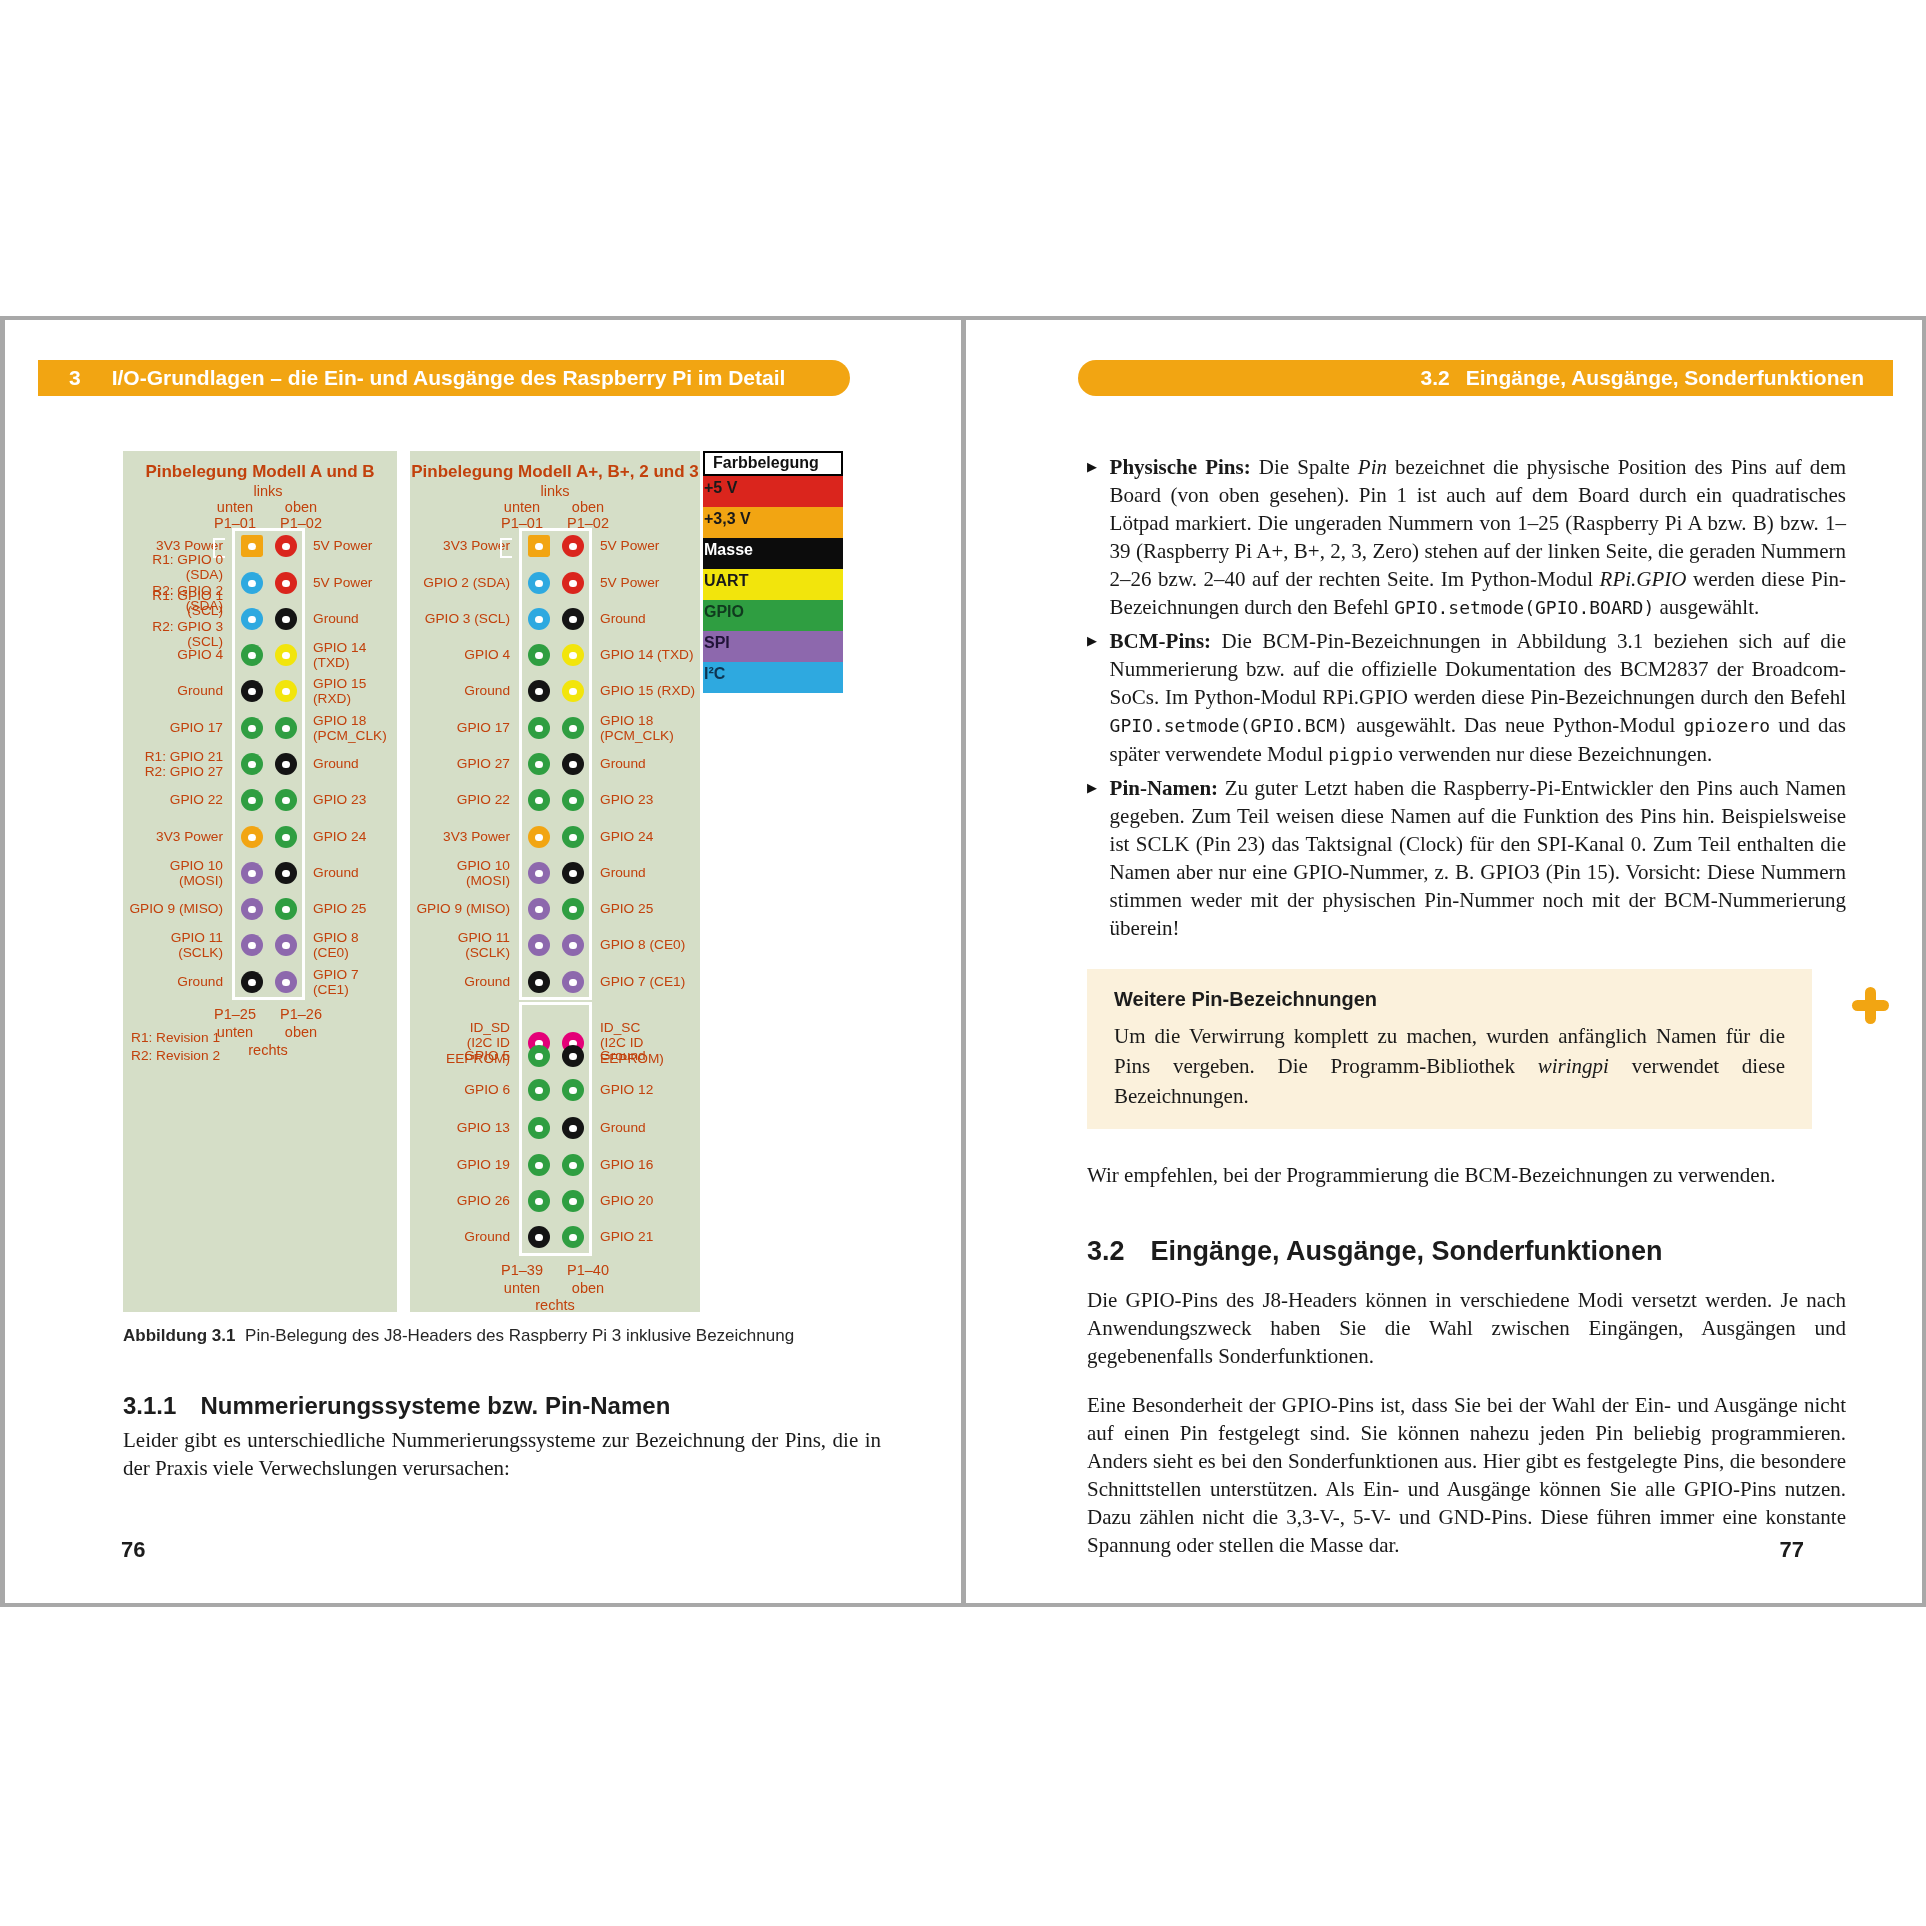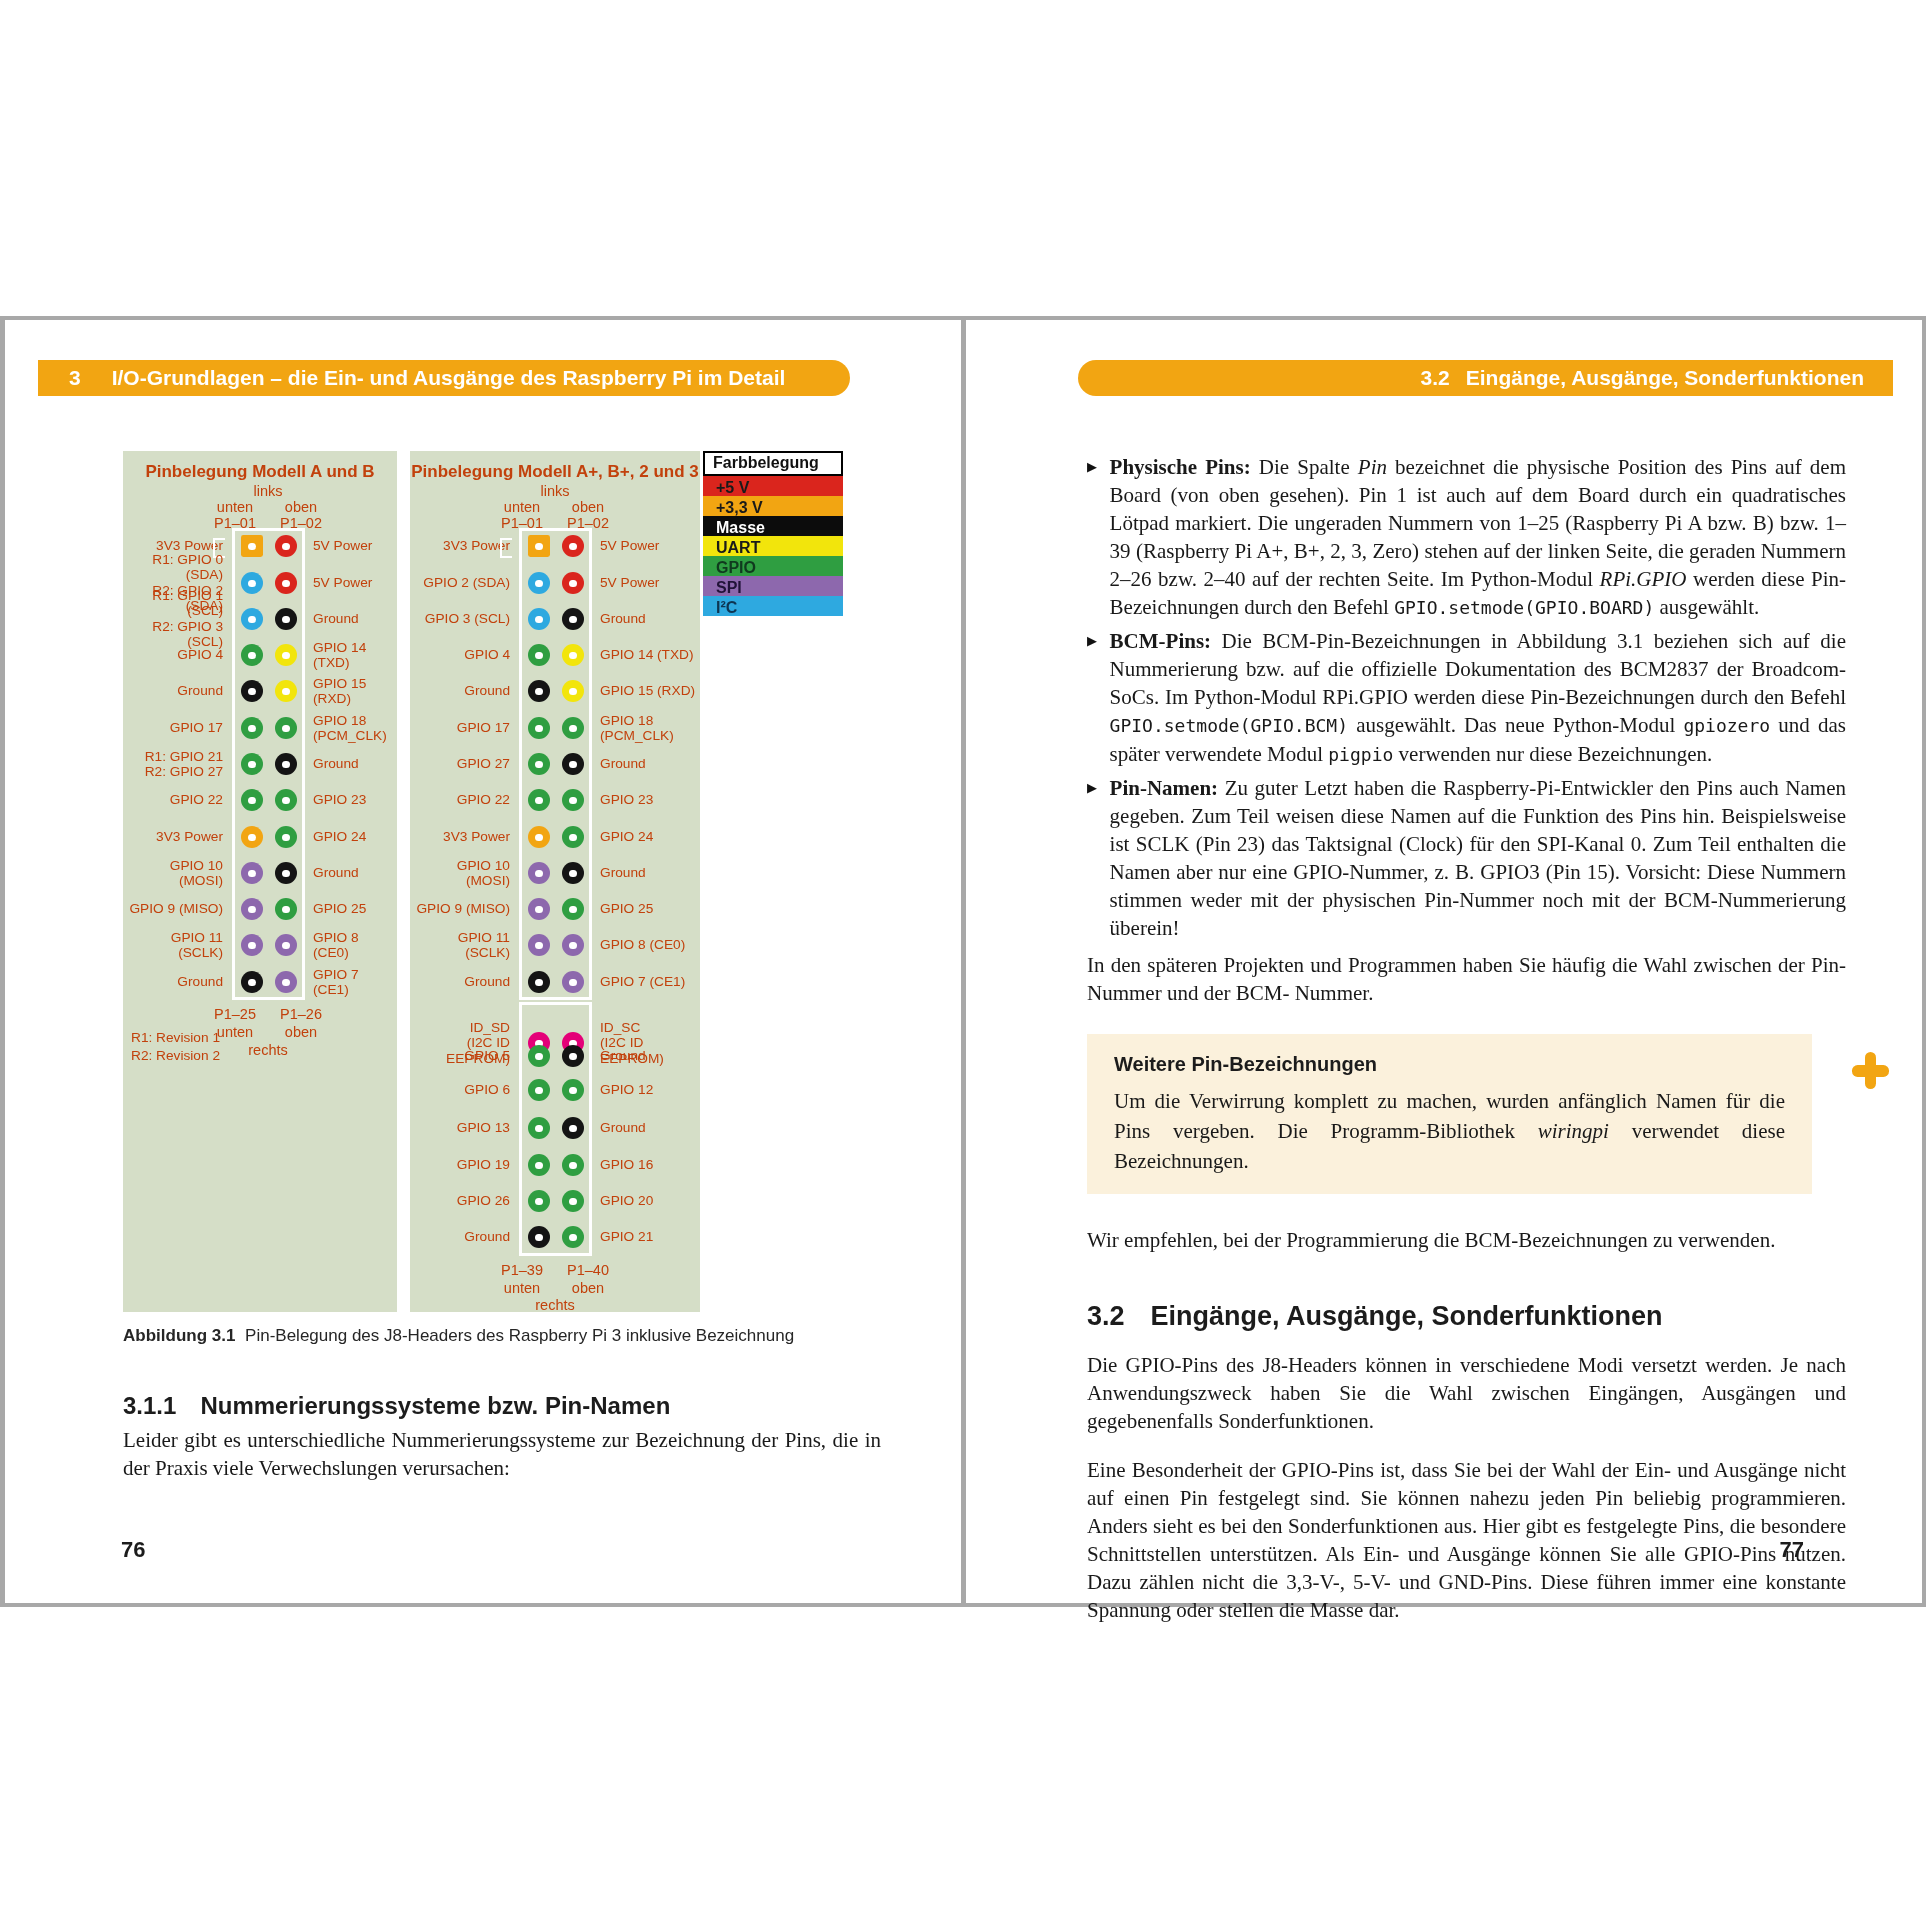--- a/index.html
+++ b/index.html
@@ -32,21 +32,21 @@
   .pin.square{border-radius:2.4px;}
   .pin::after{content:"";position:absolute;left:7.3px;top:7.3px;width:7.3px;height:7.3px;border-radius:50%;background:#fff;}
   .notch{position:absolute;left:90px;top:9.7px;width:9.7px;height:16px;
          border:2.4px solid #fff;border-right:none;}
   .fl{position:absolute;transform:translateX(-50%);font-size:14.5px;white-space:nowrap;}
   .note{position:absolute;left:8px;font-size:13.7px;line-height:18px;white-space:pre-line;}
   
   .legend{position:absolute;left:703px;top:133px;width:140px;font-family:"Liberation Sans",sans-serif;}
   .legend-title{box-sizing:border-box;height:25px;border:2.4px solid #000;background:#fff;
                 font-size:16px;font-weight:700;line-height:20px;padding-left:8px;color:#111;}
-  .legend-row{height:20px;font-size:16px;font-weight:700;line-height:24px;padding-left:13px;}
+  .legend-row{height:31px;font-size:16px;font-weight:700;line-height:24px;padding-left:1px;}
   
   .caption{position:absolute;left:123px;top:1008px;width:806px;
            font-family:"Liberation Sans",sans-serif;font-size:17px;color:#262626;}
   .caption .cap-label{font-weight:700;margin-right:9.7px;}
   .h311{position:absolute;left:123px;top:1074px;font-family:"Liberation Sans",sans-serif;
         font-weight:700;font-size:24px;color:#1c1c1c;}
   .h311 .num{margin-right:24px;}
   .lp-para{position:absolute;left:123px;top:1108px;width:758px;
            font-size:21px;line-height:28px;text-align:justify;hyphens:auto;}
   .pagenum{position:absolute;top:1219px;font-family:"Liberation Sans",sans-serif;
@@ -372,21 +372,20 @@
       </div>
       <div class="bullet">
         <span class="bullet-marker">▶</span>
         <div class="bullet-text"><span class="rt-b">BCM-Pins: </span><span>Die BCM-Pin-Bezeichnungen in Abbildung 3.1 beziehen sich auf die Nummerierung bzw. auf die offizielle Dokumentation des BCM2837 der Broadcom-SoCs. Im Python-Modul RPi.GPIO werden diese Pin-Bezeichnungen durch den Befehl </span><span class="rt-m">GPIO.setmode(GPIO.BCM)</span><span> ausgewählt. Das neue Python-Modul </span><span class="rt-m">gpiozero</span><span> und das später verwendete Modul </span><span class="rt-m">pigpio</span><span> verwenden nur diese Bezeichnungen.</span></div>
       </div>
       <div class="bullet">
         <span class="bullet-marker">▶</span>
         <div class="bullet-text"><span class="rt-b">Pin-Namen: </span><span>Zu guter Letzt haben die Raspberry-Pi-Entwickler den Pins auch Namen gegeben. Zum Teil weisen diese Namen auf die Funktion des Pins hin. Beispielsweise ist SCLK (Pin 23) das Taktsignal (Clock) für den SPI-Kanal 0. Zum Teil enthalten die Namen aber nur eine GPIO-Nummer, z. B. GPIO3 (Pin 15). Vorsicht: Diese Nummern stimmen weder mit der physischen Pin-Nummer noch mit der BCM-Nummerierung überein!</span></div>
       </div>
 
-      <div class="after-bullets">In den späteren Projekten und Programmen haben Sie häufig die Wahl zwischen der Pin-Nummer und der BCM- Nummer.</div>
 
       <div class="info-box">
         <div class="info-title">Weitere Pin-Bezeichnungen</div>
         <div class="info-body"><span>Um die Verwirrung komplett zu machen, wurden anfänglich Namen für die Pins vergeben. Die Programm-Bibliothek </span><span class="rt-i">wiringpi</span><span> verwendet diese Bezeichnungen.</span></div>
         <div class="plus"></div>
       </div>
 
       <div class="recommend">Wir empfehlen, bei der Programmierung die BCM-Bezeichnungen zu verwenden.</div>
 
       <div class="h32">

